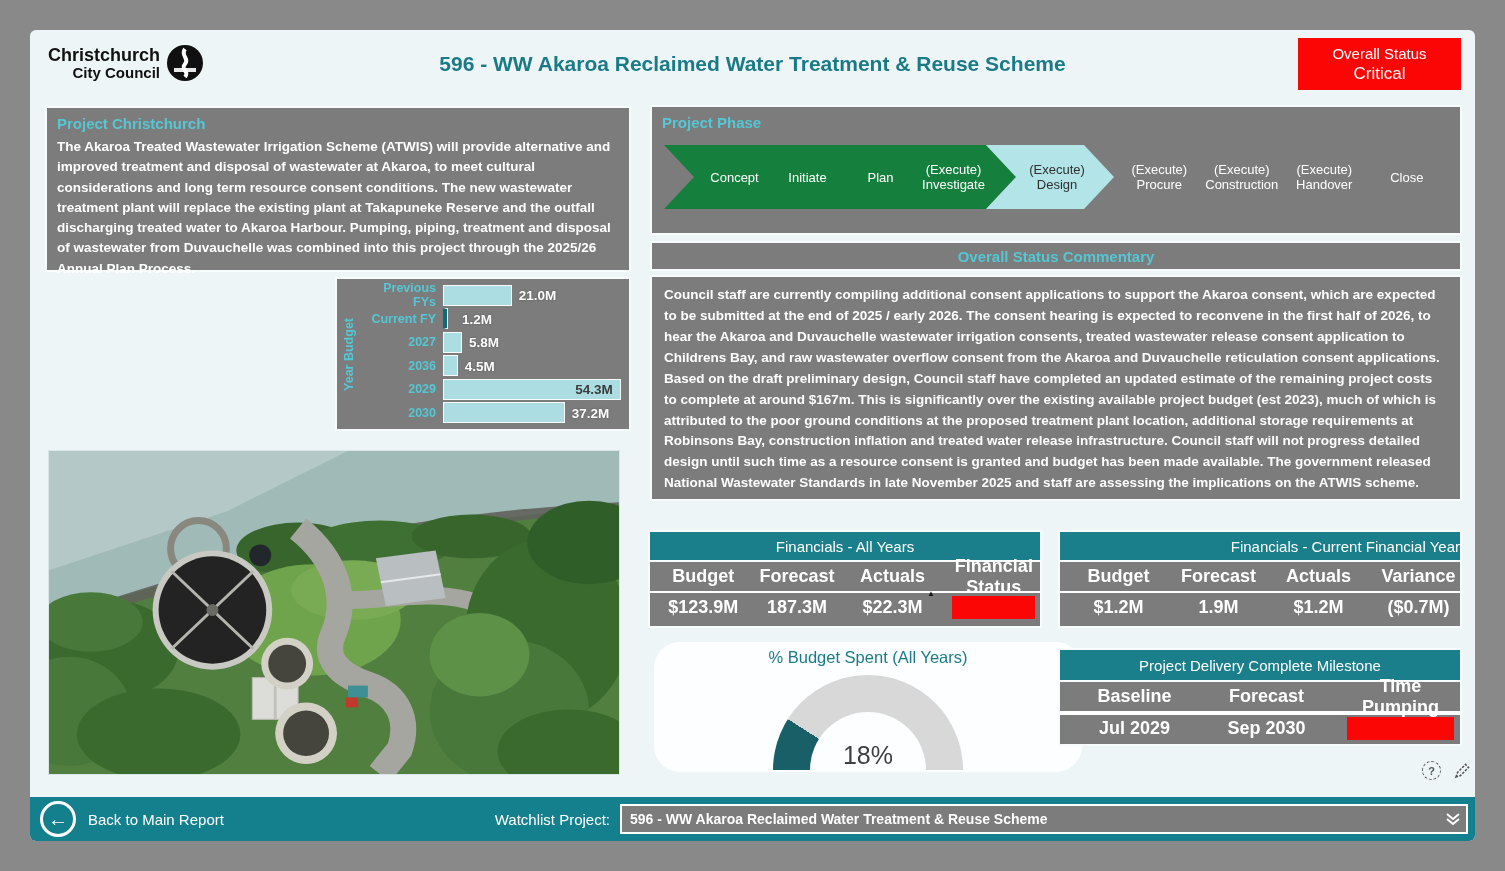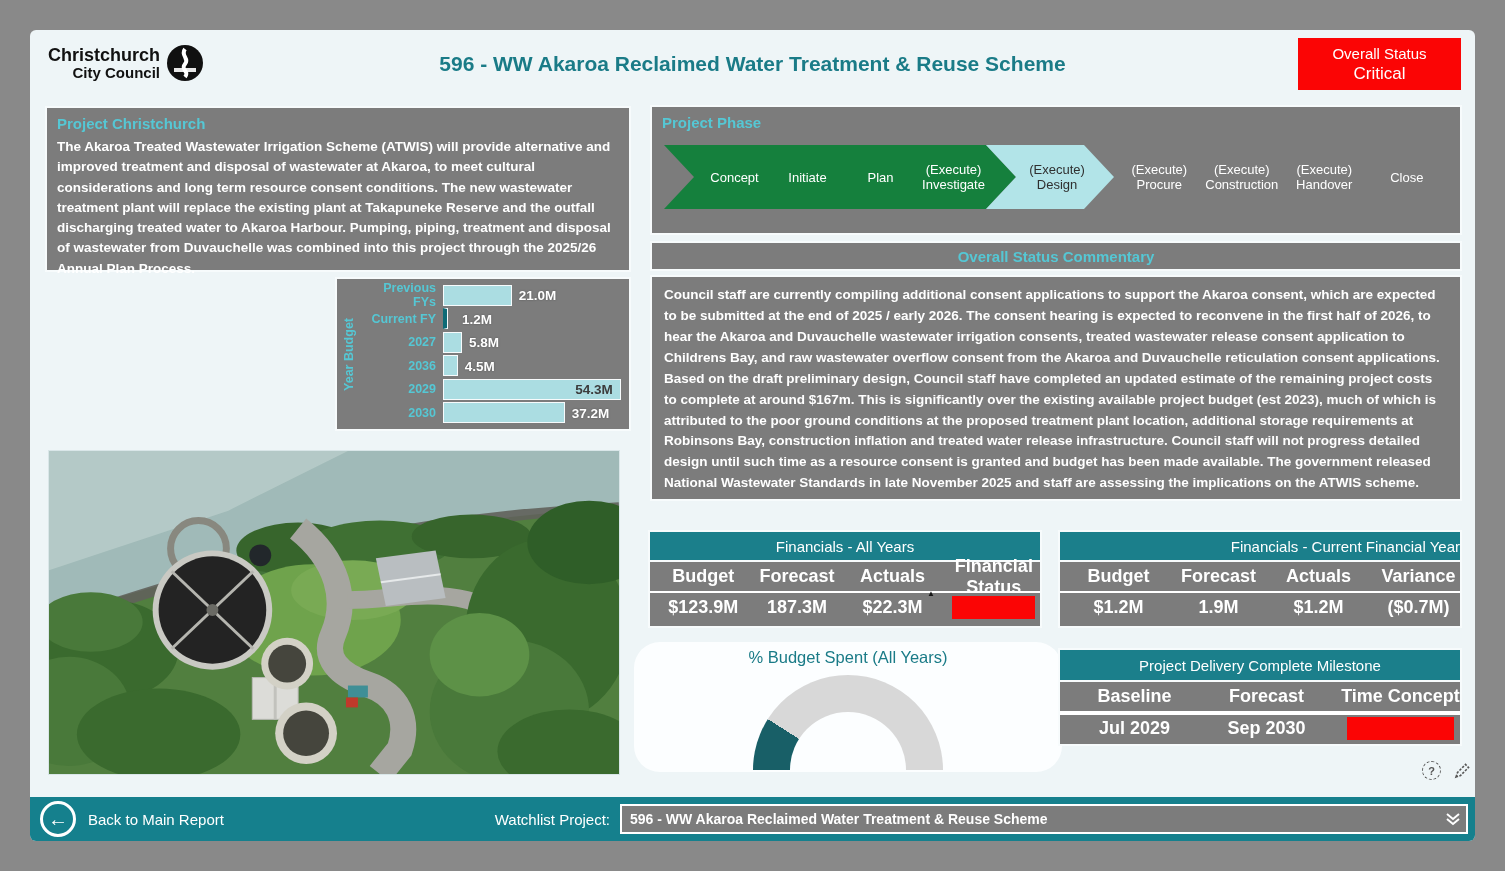--- a/index.html
+++ b/index.html
@@ -62,21 +62,21 @@
   
   .card-header { position:absolute; background:#1b7f8b; border:2px solid #f7fbfc; color:#fff; display:flex; align-items:center; justify-content:center; font-size:15px; }
   .tbl { position:absolute; background:#7c7c7c; border:2px solid #f7fbfc; border-top:none; color:#fff; }
   .tbl-row { display:flex; height:29px; align-items:center; }
   .tbl-cell { text-align:center; font-weight:bold; font-size:18px;padding-left:17px; }
   .tbl-divider { height:2px; background:#fff; }
   .tbl-divider.thick { height:4px; }
   .status-cell-box { height:23px; width:90%; margin:0 auto; }
   .sort-icon { position:absolute; font-size:8px; color:#161616; }
 
-  .gauge-card { position:absolute; left:604px; top:612px; width:428px; height:130px; background:#fcfeff;border-radius:26px; }
+  .gauge-card { position:absolute; left:624px; top:612px; width:428px; height:130px; background:#fcfeff;border-radius:26px; }
   .gauge-title { text-align:center; color:#1a7b87; font-size:16.5px; padding-top:6px; }
   .gauge-wrap { position:relative; width:190px; height:95px; margin:8px auto 0; overflow:hidden; }
   .gauge-arc { position:absolute; left:0; top:0; width:190px; height:190px; border-radius:50%; }
   .gauge-hole { position:absolute; left:37px; top:37px; width:116px; height:116px; border-radius:50%; background:#fcfeff; }
   .gauge-value { position:absolute; left:0; right:0; bottom:0; text-align:center; font-size:25px; color:#3f3f3f; }
 
   
   .footer { position:absolute; left:0; top:767px; width:1445px; height:44px; background:#15808d; }
   .back-btn { position:absolute; left:10px; top:4px; display:flex; align-items:center; gap:12px; cursor:pointer; }
   .back-circle { width:36px; height:36px; border:3px solid #fff; border-radius:50%; display:flex; align-items:center; justify-content:center; color:#fff; font-size:20px; font-weight:bold; }
@@ -302,31 +302,32 @@
       <div class="tbl-cell" style="width:25%;">$1.2M</div>
       <div class="tbl-cell" style="width:25%;">($0.7M)</div>
     </div>
   </div>
 
   <div class="gauge-card">
     <div class="gauge-title">% Budget Spent (All Years)</div>
     <div class="gauge-wrap">
       <div class="gauge-arc" style="background: conic-gradient(from 270deg, rgb(24, 95, 103) 0deg, rgb(24, 95, 103) 32.4deg, rgb(216, 216, 216) 32.4deg, rgb(216, 216, 216) 180deg, transparent 180deg, transparent 360deg);"></div>
       <div class="gauge-hole"></div>
+      <div class="gauge-value">18%</div>
     </div>
   </div>
 
   <div class="card-header" style="left:1028px; top:618px; width:404px; height:34px;">
     <span>Project Delivery Complete Milestone</span>
   </div>
   <div class="tbl" style="left:1028px; top:652px; width:404px; height:64px; position:absolute;">
     <div class="tbl-row">
       <div class="tbl-cell" style="width:33%;">Baseline</div>
       <div class="tbl-cell" style="width:33%;">Forecast</div>
-      <div class="tbl-cell" style="width:34%;">Time Concept</div>
+      <div class="tbl-cell" style="width:34%;">Time Pumping</div>
     </div>
     <div class="tbl-divider thick"></div>
     <div class="tbl-row" style="height:26px;">
       <div class="tbl-cell" style="width:33%;">Jul 2029</div>
       <div class="tbl-cell" style="width:33%;">Sep 2030</div>
       <div class="tbl-cell" style="width:34%;">
           <div class="status-cell-box" style="background: rgb(251, 5, 5);"></div>
         </div>
     </div>
   </div>

